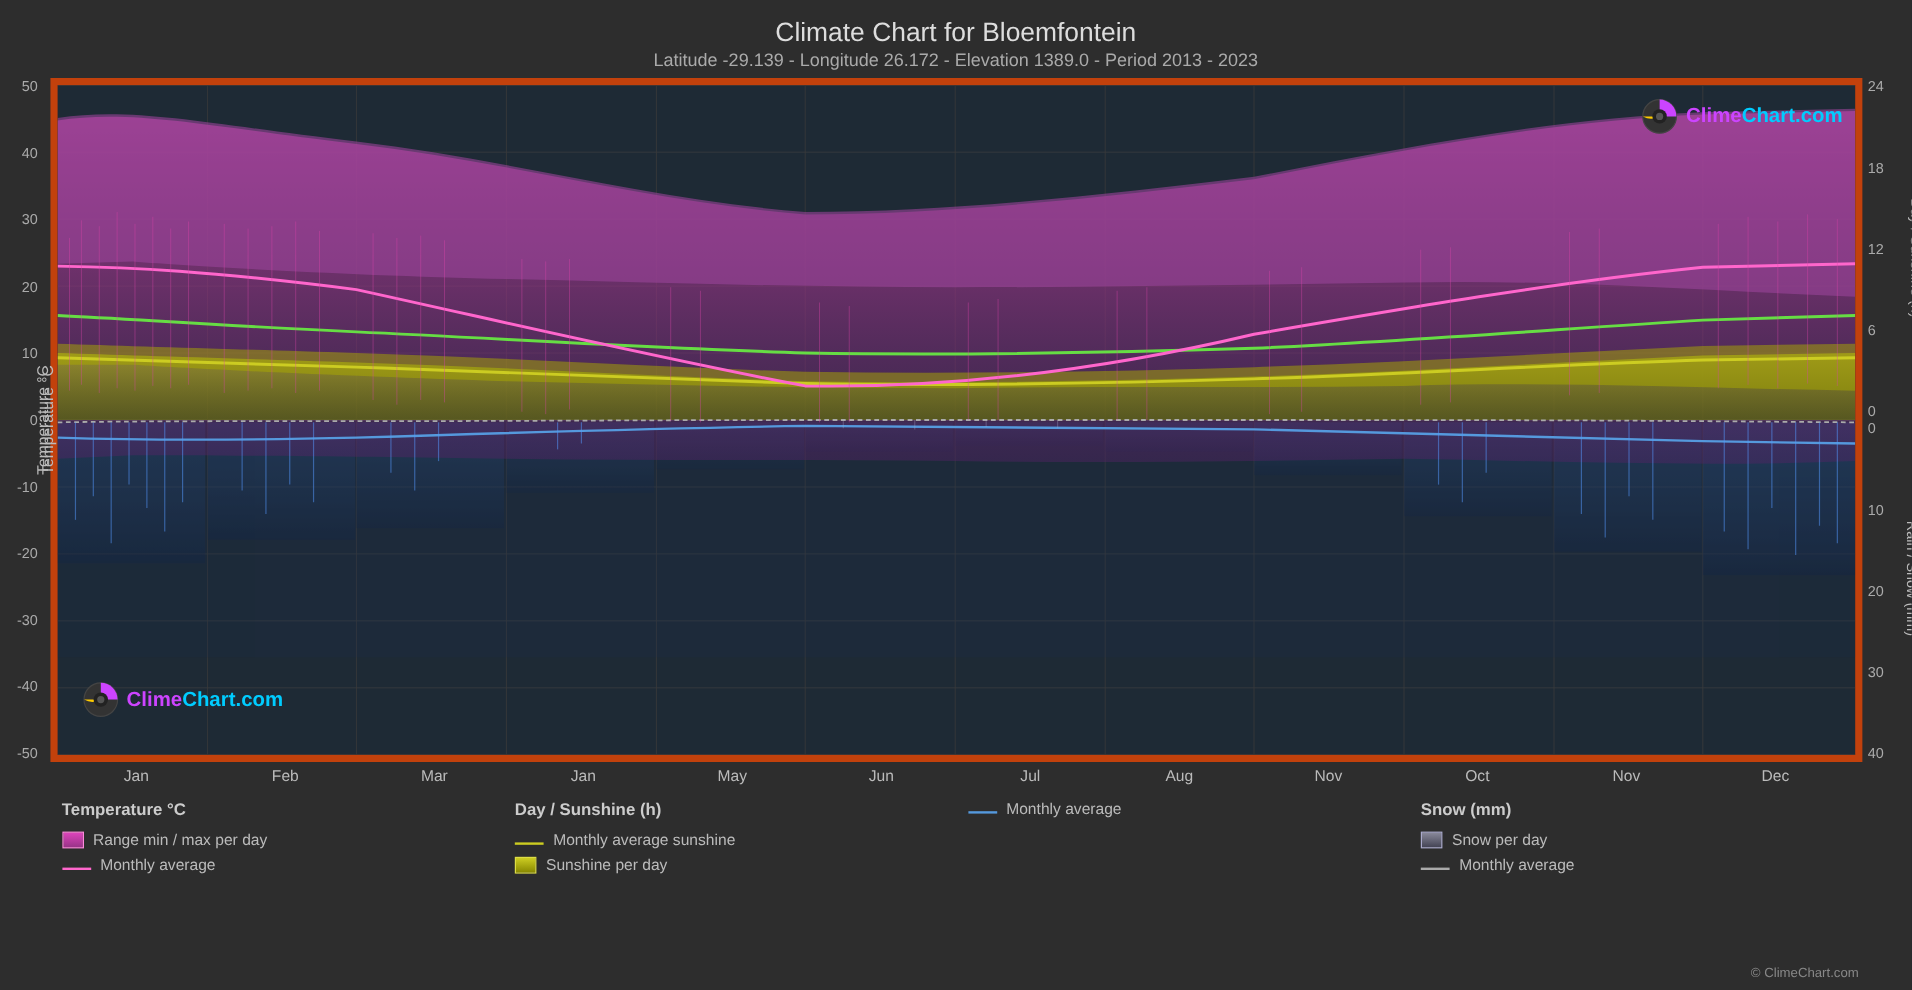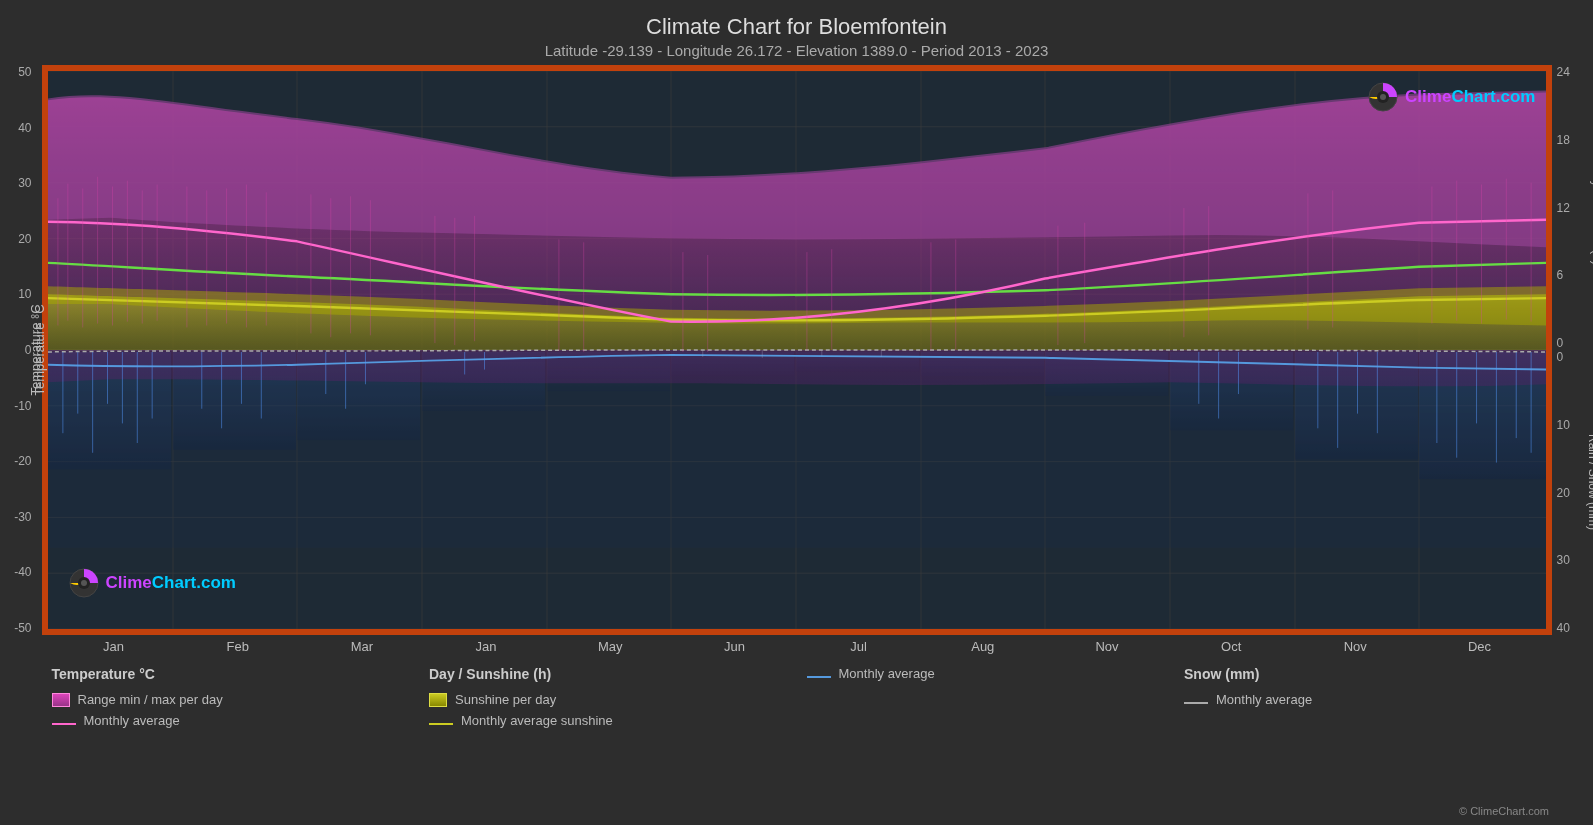--- a/index.html
+++ b/index.html
@@ -484,39 +484,43 @@
       </div>
       <div class="legend-item">
         <span class="legend-line" style="background: #ff66cc; height: 2px; margin-top: 6px;"></span>
         <span>Monthly average</span>
       </div>
     </div>
 
     <div class="legend-col">
       <div class="legend-title">Day / Sunshine (h)</div>
       <div class="legend-item">
+        <span class="legend-line" style="background: #cccc22; height: 2px; margin-top: 6px;"></span>
+        <span>Monthly average sunshine</span>
+      </div>
+      <div class="legend-item">
         <span class="legend-swatch" style="background: linear-gradient(to bottom, #cccc22, #888800); border: 1px solid #dddd44;"></span>
         <span>Sunshine per day</span>
       </div>
-      <div class="legend-item">
-        <span class="legend-line" style="background: #cccc22; height: 2px; margin-top: 6px;"></span>
-        <span>Monthly average sunshine</span>
-      </div>
     </div>
 
     <div class="legend-col">
       <div class="legend-item">
         <span class="legend-line" style="background: #5599dd; height: 2px; margin-top: 6px;"></span>
         <span>Monthly average</span>
       </div>
     </div>
 
     <div class="legend-col">
       <div class="legend-title">Snow (mm)</div>
       <div class="legend-item">
+        <span class="legend-swatch" style="background: linear-gradient(to bottom, #888899, #444455); border: 1px solid #aaaacc;"></span>
+        <span>Snow per day</span>
+      </div>
+      <div class="legend-item">
         <span class="legend-line" style="background: #aaaaaa; height: 2px; margin-top: 6px;"></span>
         <span>Monthly average</span>
       </div>
       <div style="position:absolute; bottom: 6px; right: 44px;">
         <span style="color:#888; font-size:11px;">© ClimeChart.com</span>
       </div>
     </div>
   </div>
 </div>
 

